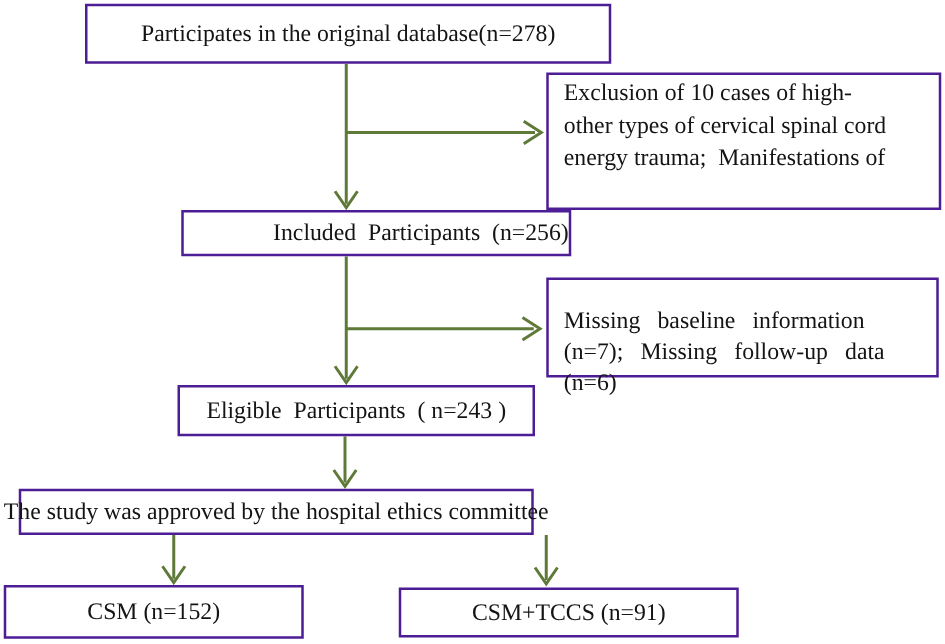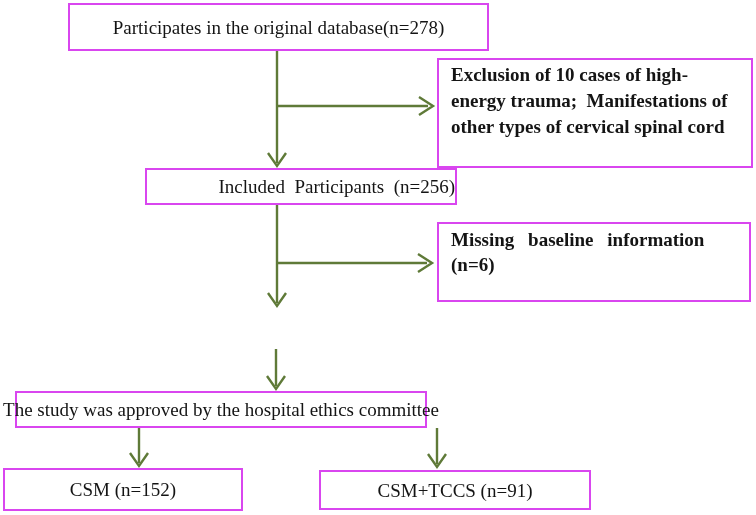--- a/index.html
+++ b/index.html
@@ -13,37 +13,37 @@
   }
   .connectors {
     position: absolute;
     left: 0; top: 0;
     width: 756px; height: 515px;
   }
   .box {
     position: absolute;
     box-sizing: border-box;
     background: #ffffff;
-    border: 2px solid #d946ef;
+    border: 2px solid #4c1d95;
     color: #141414;
     font-size: 19px;
     line-height: 1;
   }
   .center {
     display: flex;
     align-items: center;
     justify-content: center;
     text-align: center;
   }
   .lbl { white-space: pre; }
   .multi { padding: 2px 12px; text-align: left; }
-  .multi .line { white-space: pre; font-weight: bold; }
+  .multi .line { white-space: pre; }
   .b-exclusion .line { line-height: 26px; }
   .b-missing .line { line-height: 25px; word-spacing: 9px; }
-  .b-missing { padding-top: 3px; }
+  .b-missing { padding-top: 20px; }
 </style>
 </head>
 <body>
 
 <div class="canvas">
 
   <svg class="connectors" width="756" height="515" viewBox="0 0 756 515" xmlns="http://www.w3.org/2000/svg">
     <g stroke="#5f7a38" stroke-width="2.4" fill="none">
       <g>
         <path d="M277,51 V163"></path>
@@ -75,33 +75,37 @@
       </g>
     </g>
   </svg>
 
   <div class="box center" style="left:68px; top:3px; width:421px; height:48px;">
     <span class="lbl">Participates in the original database(n=278)</span>
   </div>
 
   <div class="box multi b-exclusion" style="left:437px; top:58px; width:316px; height:110px;">
     <div class="line">Exclusion of 10 cases of high-</div>
+    <div class="line">other types of cervical spinal cord</div>
     <div class="line">energy trauma;  Manifestations of</div>
-    <div class="line">other types of cervical spinal cord</div>
   </div>
 
   <div class="box center" style="left:145px; top:168px; width:312px; height:37px;justify-content:flex-end;">
     <span class="lbl">Included  Participants  (n=256)</span>
   </div>
 
   <div class="box multi b-missing" style="left:437px; top:222px; width:314px; height:80px;">
     <div class="line">Missing baseline information</div>
+    <div class="line">(n=7); Missing follow-up data</div>
     <div class="line">(n=6)</div>
   </div>
 
+  <div class="box center" style="left:142px; top:308px; width:286px; height:41px;">
+    <span class="lbl">Eligible  Participants  ( n=243 )</span>
+  </div>
 
   <div class="box center" style="left:15px; top:391px; width:412px; height:37px;">
     <span class="lbl">The study was approved by the hospital ethics committee</span>
   </div>
 
   <div class="box center" style="left:3px; top:468px; width:240px; height:43px;">
     <span class="lbl">CSM (n=152)</span>
   </div>
 
   <div class="box center" style="left:303px; top:470px; width:272px; height:40px;margin-left:16px;">

